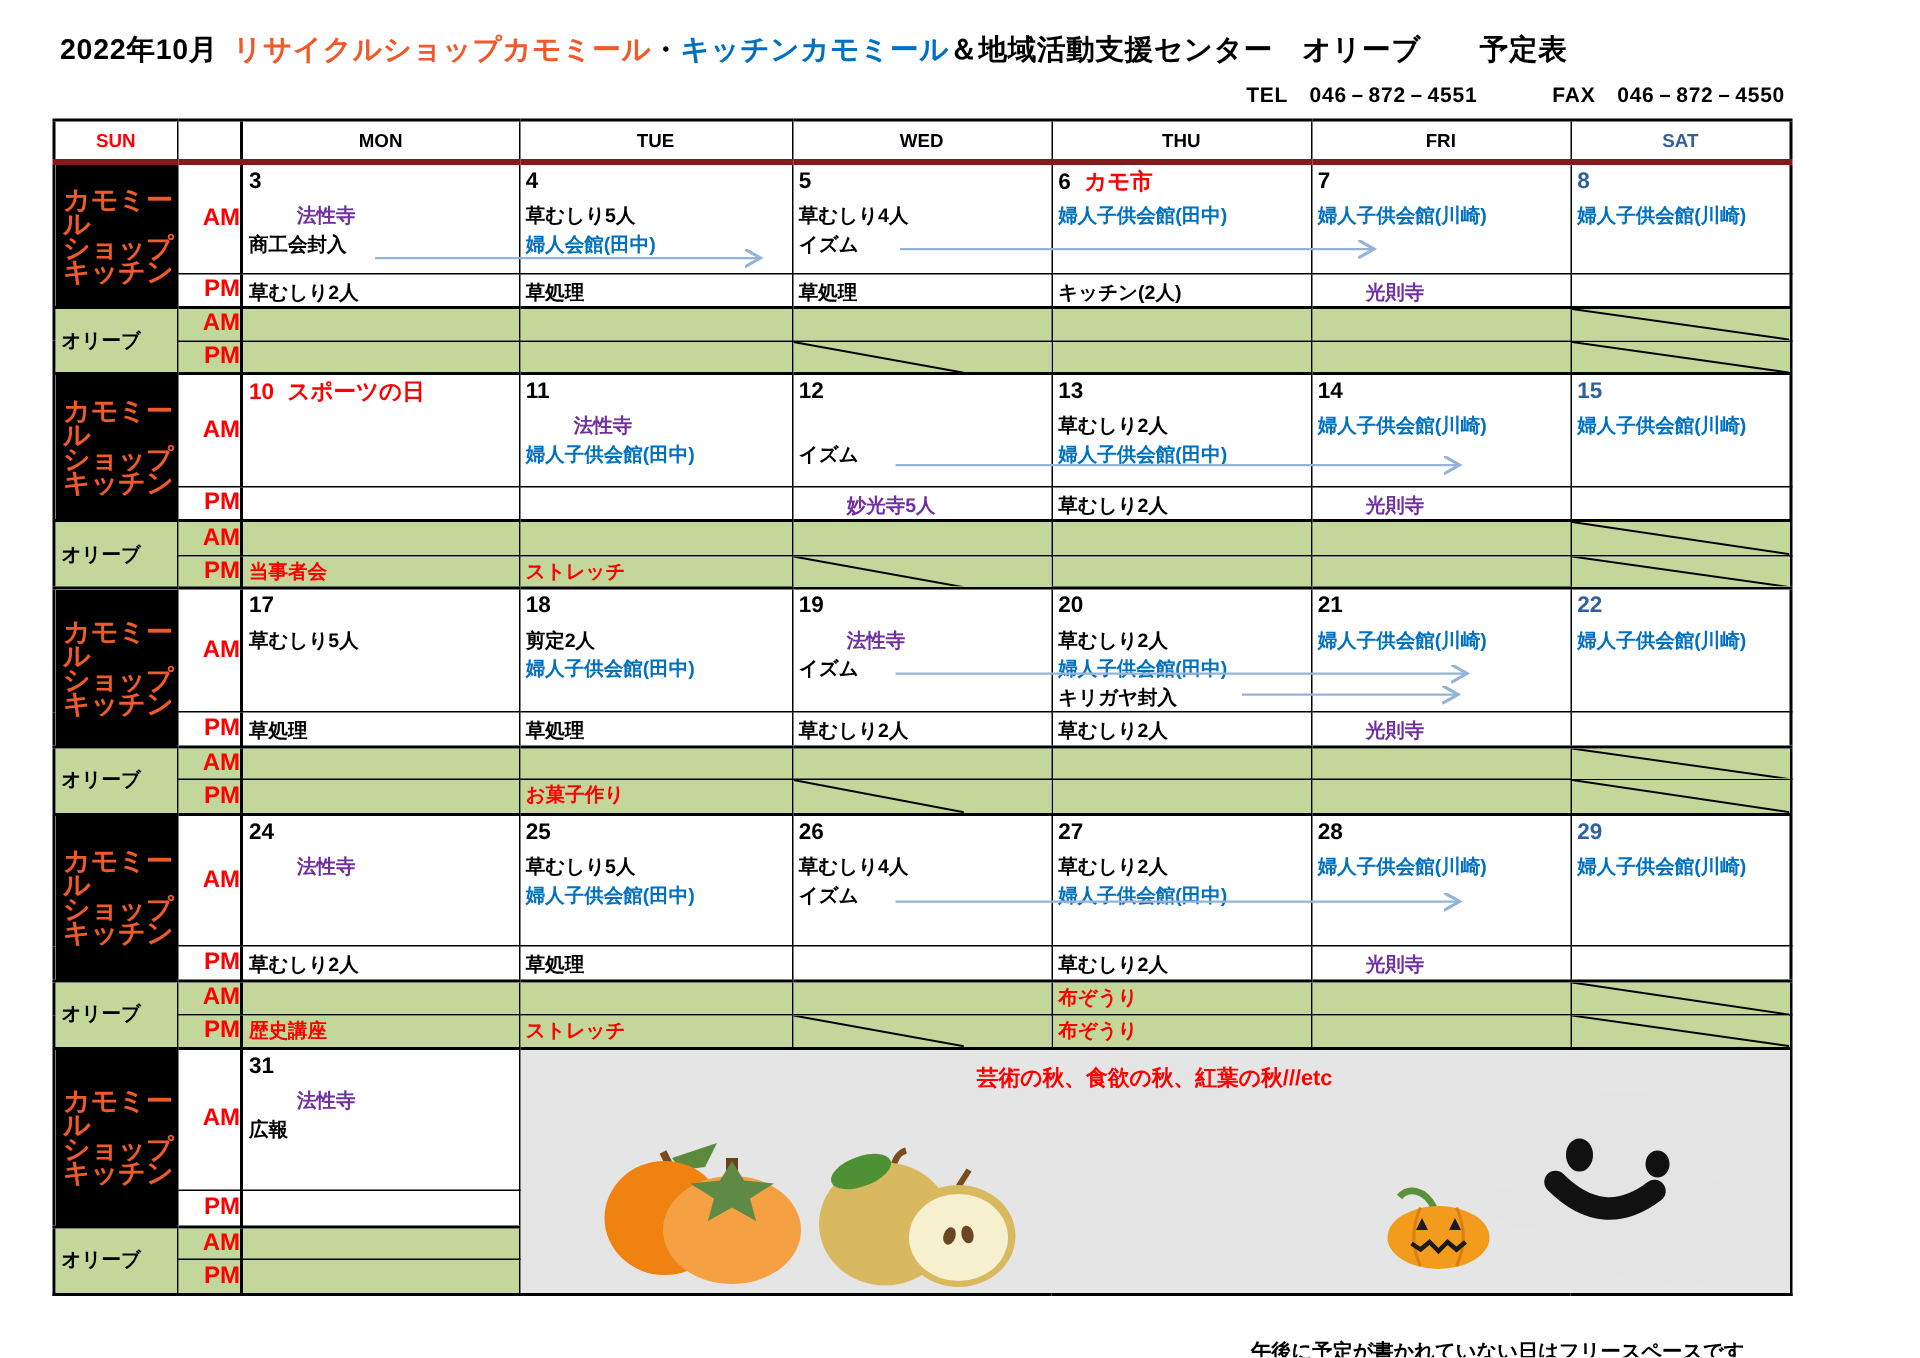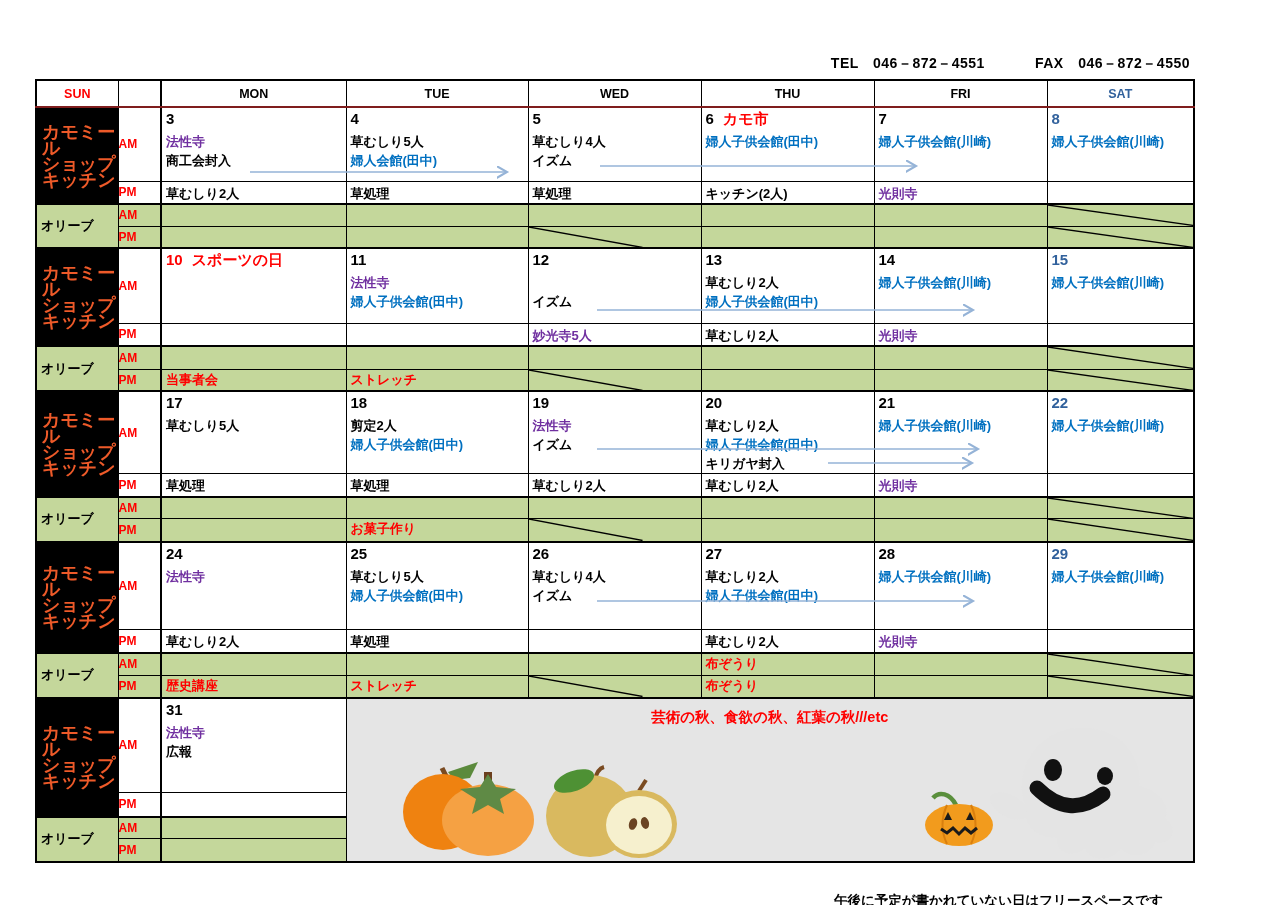--- a/index.html
+++ b/index.html
@@ -7,56 +7,59 @@
         font-family:"Liberation Sans","DejaVu Sans",sans-serif;font-weight:bold;color:#000;}
   .title{position:absolute;left:40px;top:20px;font-size:19px;letter-spacing:.5px;white-space:nowrap;}
   .title .seg{margin:0;}
   .title .gap{margin-left:10px;}
   .contact{position:absolute;left:35px;top:55px;width:1155px;text-align:right;font-size:14px;letter-spacing:.5px;}
   .contact .fax{margin-left:38px;padding-left:12px;}
 
   table.sched{position:absolute;left:35px;top:79px;width:1158px;border-collapse:collapse;table-layout:fixed;}
   .sched th,.sched td{border:1px solid #000;padding:0;vertical-align:top;overflow:hidden;}
   .sched{border:2px solid #000;}
-  .sched thead th{height:25px;border-top:2px solid #000;border-bottom:2px solid #7f1d1d;
+  .sched thead th{height:25px;border-top:2px solid #000;border-bottom:4px solid #7f1d1d;
                   font-size:12.5px;text-align:center;vertical-align:middle;background:#fff;}
   tr.wk-top>td{border-top:2px solid #000;}
   tr.r-oam>td{border-top:2px solid #000;}
   .bl2{border-left:2px solid #000 !important;}
   td.group-chamomile{vertical-align:middle;padding-left:5px;font-size:18px;line-height:16px;
                      color:var(--c-orange,#EE5A29);background:#000000;}
   td.group-olive{vertical-align:middle;padding-left:4px;font-size:13px;color:#000;
                  background:var(--c-green,#C4D79B);}
-  td.ampm{font-size:12px;color:var(--c-red,#FF0000);text-align:left;vertical-align:middle;background:#fff;}
+  td.ampm{font-size:16px;color:var(--c-red,#FF0000);text-align:right;vertical-align:middle;background:#fff;}
   td.ampm.green{background:var(--c-green,#C4D79B);}
   td.cell{background:#fff;font-size:13px;}
   td.cell.green{background:var(--c-green,#C4D79B);}
   td.rel{position:relative;}
   .date-row{height:22px;padding:2px 0 0 4px;font-size:15px;white-space:nowrap;}
   .date-suffix{margin-left:9px;font-size:15px;}
   .ln{line-height:19px;padding-left:4px;white-space:nowrap;}
   .pm-cell .ln{padding-top:2px;}
   svg.diag{position:absolute;left:0;top:0;width:100%;height:100%;display:block;}
   td.merged-cell{background:#e5e5e5;position:relative;}
   .autumn-note{padding-top:9px;text-align:center;font-size:14.5px;color:var(--c-red,#FF0000);}
   .footer-note{position:absolute;left:35px;top:892px;width:1128px;text-align:right;font-size:13.5px;}
   .c-black{color:#000;}
   .c-red{color:var(--c-red,#FF0000);}
   .c-blue{color:var(--c-blue,#0070C0);}
-  .c-purple{color:var(--c-purple,#7030A0);}
+  .c-purple{color:var(--c-purple,#7030A0);margin-left:32px;}
   .c-orange{color:var(--c-orange,#EE5A29);}
   .c-satblue{color:var(--c-sat_blue,#31619C);}
   .overlay{position:absolute;left:0;top:0;width:1280px;height:905px;pointer-events:none;}
   .illus{position:absolute;pointer-events:none;}
 </style>
 </head>
 <body>
 
 <div class="page">
 
+  <h1 class="title" style="margin:0;font-size:19px;">
+    <span class="seg c-black">2022年10月</span><span class="seg gap c-orange">リサイクルショップカモミール</span><span class="seg c-black">・</span><span class="seg c-blue">キッチンカモミール</span><span class="seg c-black">＆地域活動支援センター　オリーブ　　予定表</span>
+  </h1>
 
   <div class="contact">
     <span class="tel">TEL　046－872－4551</span><span class="fax">FAX　046－872－4550</span>
   </div>
 
   <table class="sched">
     <colgroup>
       <col style="width:82px">
         <col style="width:43px">
         <col style="width:185px">

